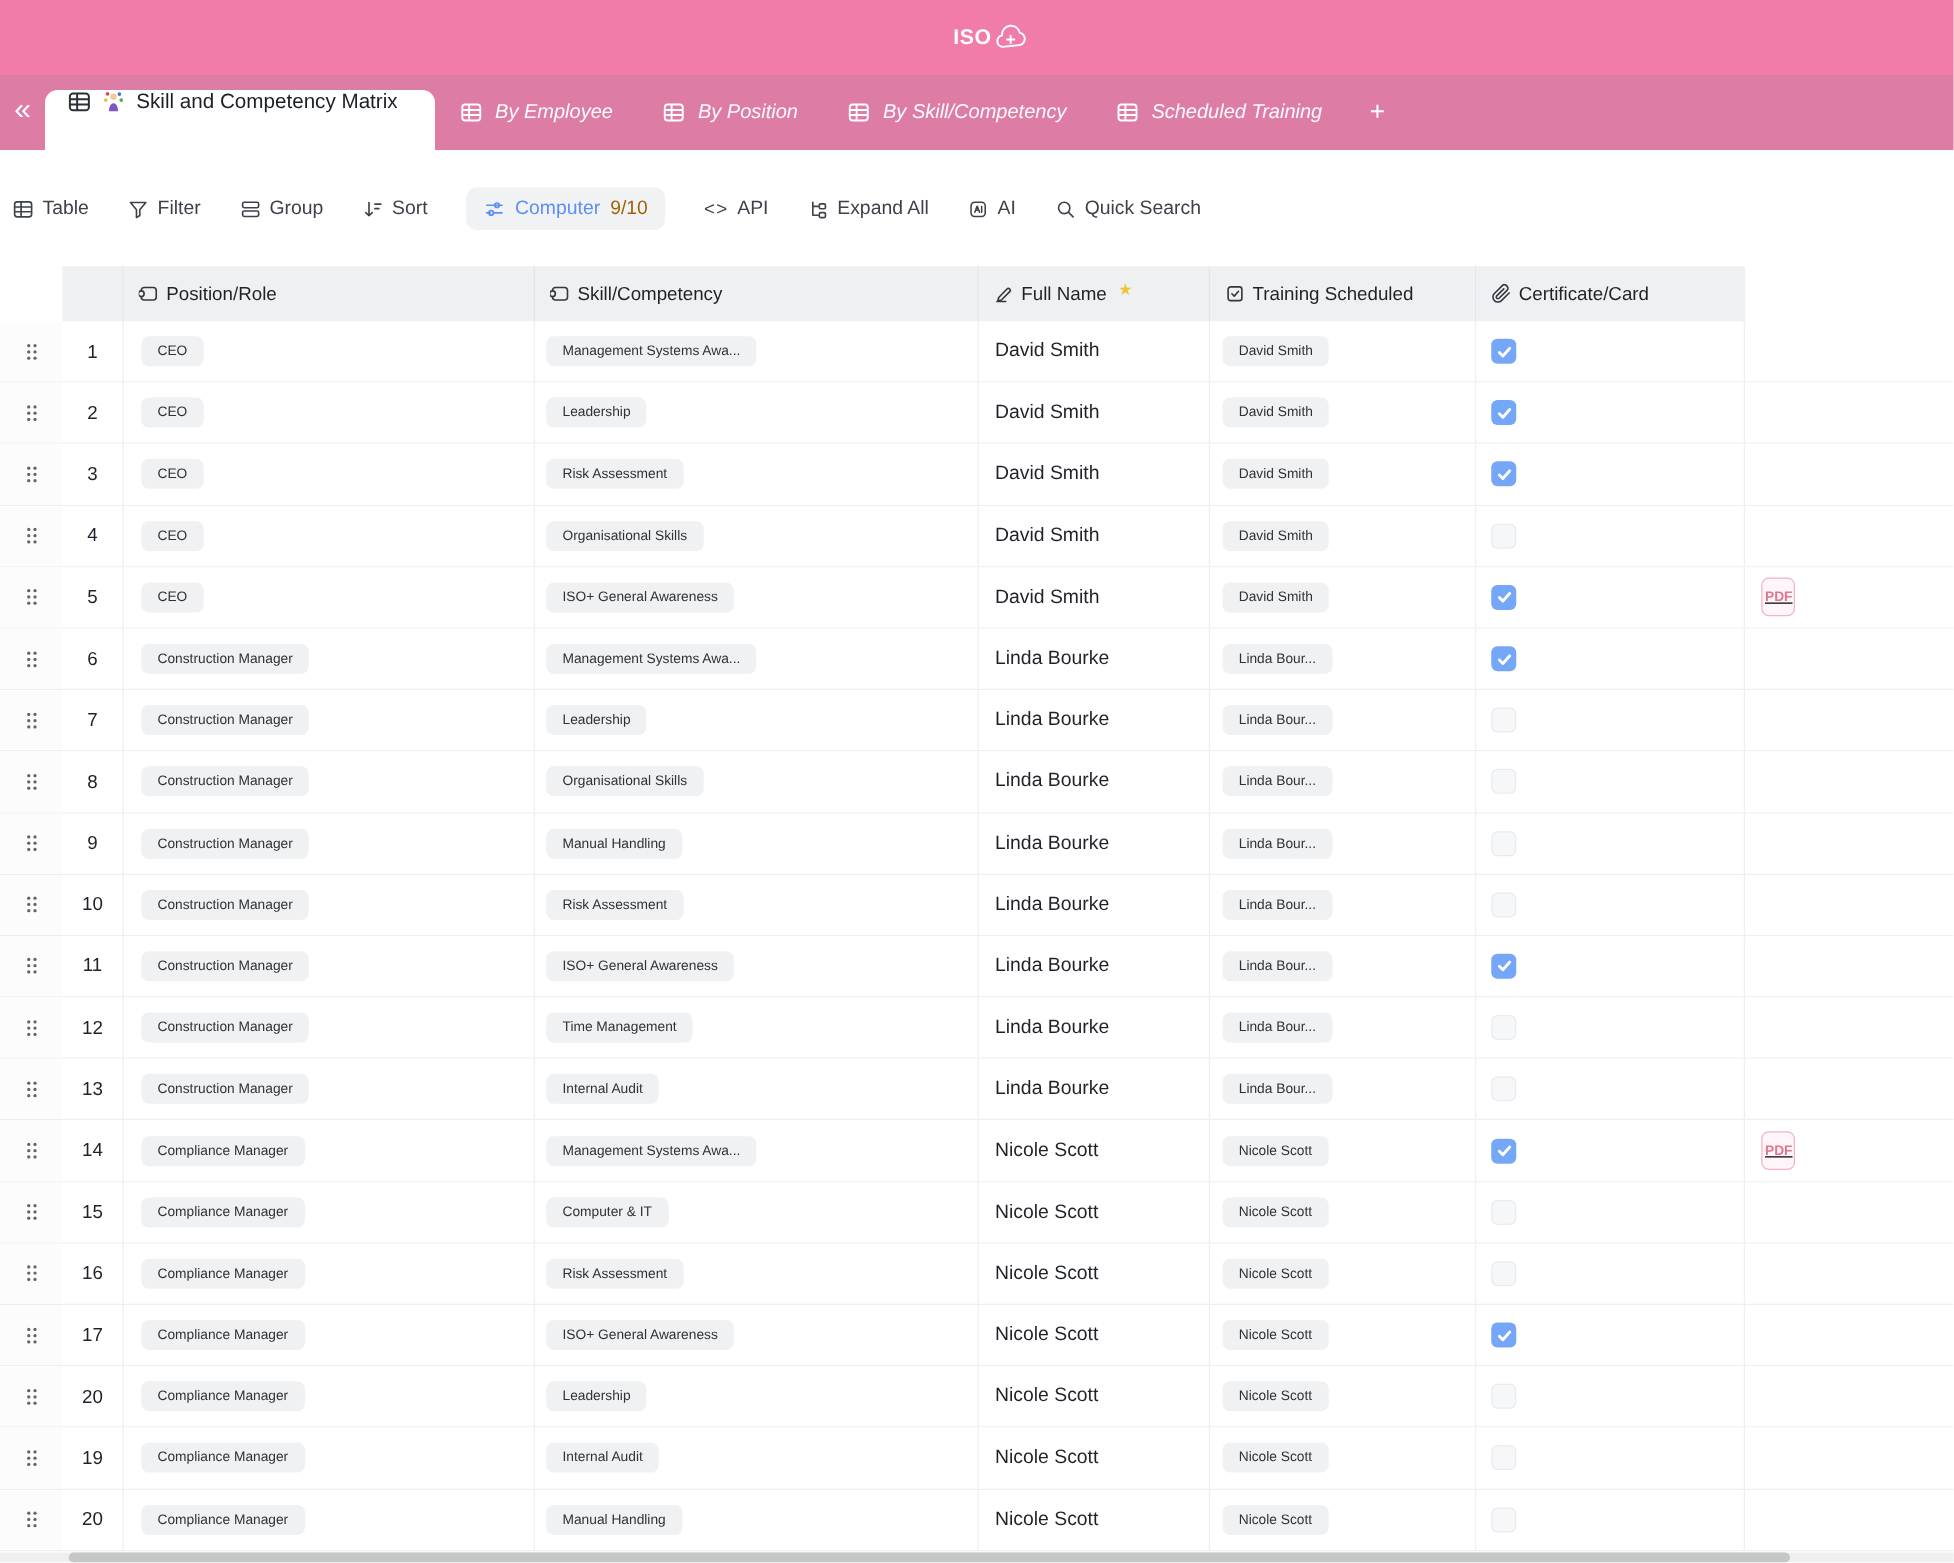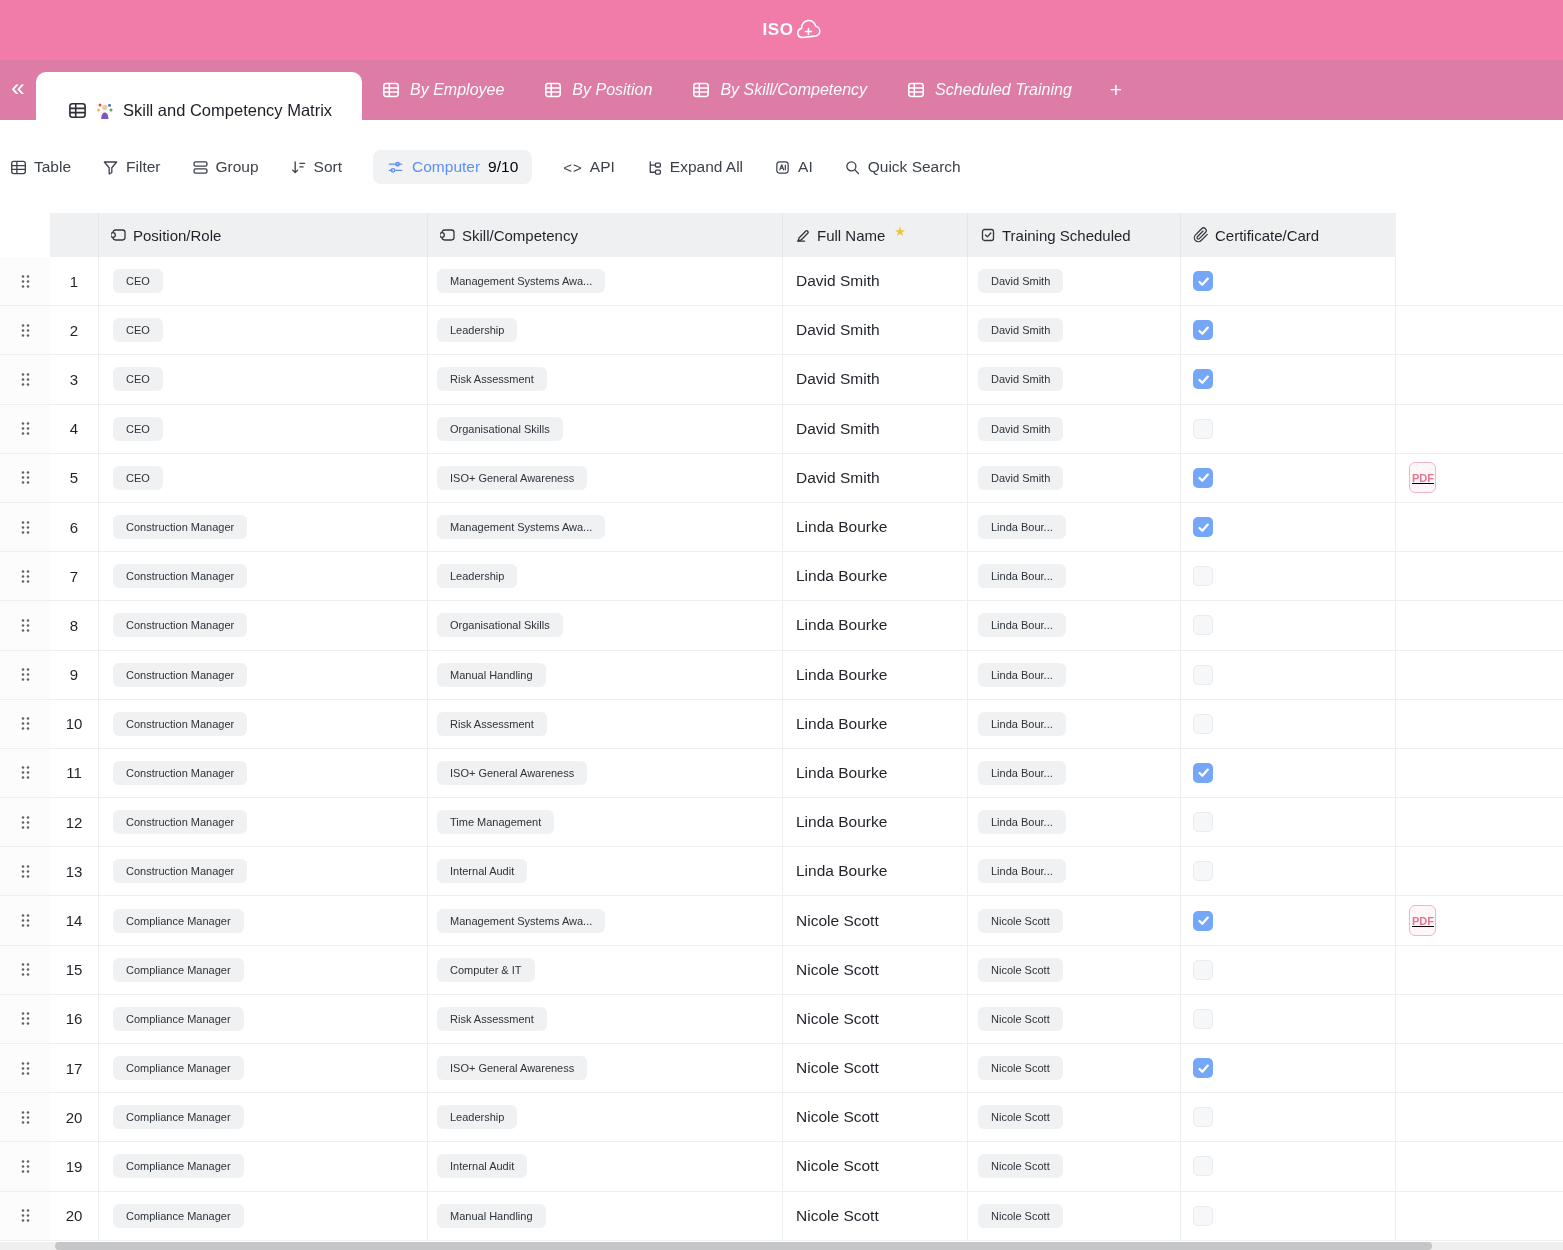--- a/index.html
+++ b/index.html
@@ -7,31 +7,31 @@
   body { font-family:"Liberation Sans", sans-serif; background:#fff; position:relative; }
 
   
   .banner { height:60px; background:#F17CA9; display:flex; align-items:center; justify-content:center; }
   .logo { display:flex; align-items:center; color:#fff; font-weight:700; font-size:17px; letter-spacing:.5px;margin-left:24px; }
   .logo svg { margin-left:1px; }
 
   
   .tabbar { height:60px; background:#DD7DA5; display:flex; align-items:stretch; }
   .collapse-btn { width:36px; display:flex; align-items:center; justify-content:center; color:#fff; font-size:24px; cursor:pointer; padding-bottom:4px; }
-  .active-tab { margin-top:12px; background:#fff; border-radius:10px 10px 0 0; display:flex; align-items:flex-end; gap:9px; padding:0 30px 0 32px; color:#1b1f26; font-size:16.5px; font-weight:500; }
+  .active-tab { margin-top:12px; background:#fff; border-radius:10px 10px 0 0; display:flex; align-items:flex-start; gap:9px; padding:0 30px 0 18px; color:#1b1f26; font-size:16.5px; font-weight:500; }
   .tab { display:flex; align-items:center; gap:10px; color:rgba(255,255,255,.97); font-size:16px; padding:0 20px; align-self:center; height:100%; cursor:pointer;font-style:italic; }
   .tab:first-of-type { margin-left:10px; }
   .add-tab { color:#fff; font-size:21px; padding:0 18px; align-self:center; cursor:pointer; }
 
   
   .toolbar { height:58px; display:flex; align-items:center; padding-left:10px; gap:31px; color:#3d424a; font-size:15.5px; background:#fff; }
   .tb-item { display:flex; align-items:center; gap:7px; cursor:pointer; white-space:nowrap;margin-top:36px; }
   .tb-item svg { flex:none; }
   .customize { background:#f1f2f4; border-radius:8px; padding:8px 14px; color:#5D8EF8; gap:8px; }
-  .customize .count { color:#000000; }
+  .customize .count { color:#a16207; }
   .api-glyph { font-size:15px; letter-spacing:1px; color:#3d424a; }
   .spacer { height:35px; background:#fff; }
 
   
   .grid-header, .row { display:grid; grid-template-columns:50px 49px 329px 355px 185px 213px 215px 167px; }
   .grid-header { height:44px; }
   .gh-cell { background:#eef0f2; display:flex; align-items:center; gap:6px; padding-left:12px; font-size:15px; color:#1f2329; border-right:1px solid #e3e5e8; cursor:pointer; }
   .gh-cell.gutter { background:#fff; border-right:none; cursor:default; }
   .gh-cell.last { border-right:none; }
   .gh-cell svg { flex:none; }

